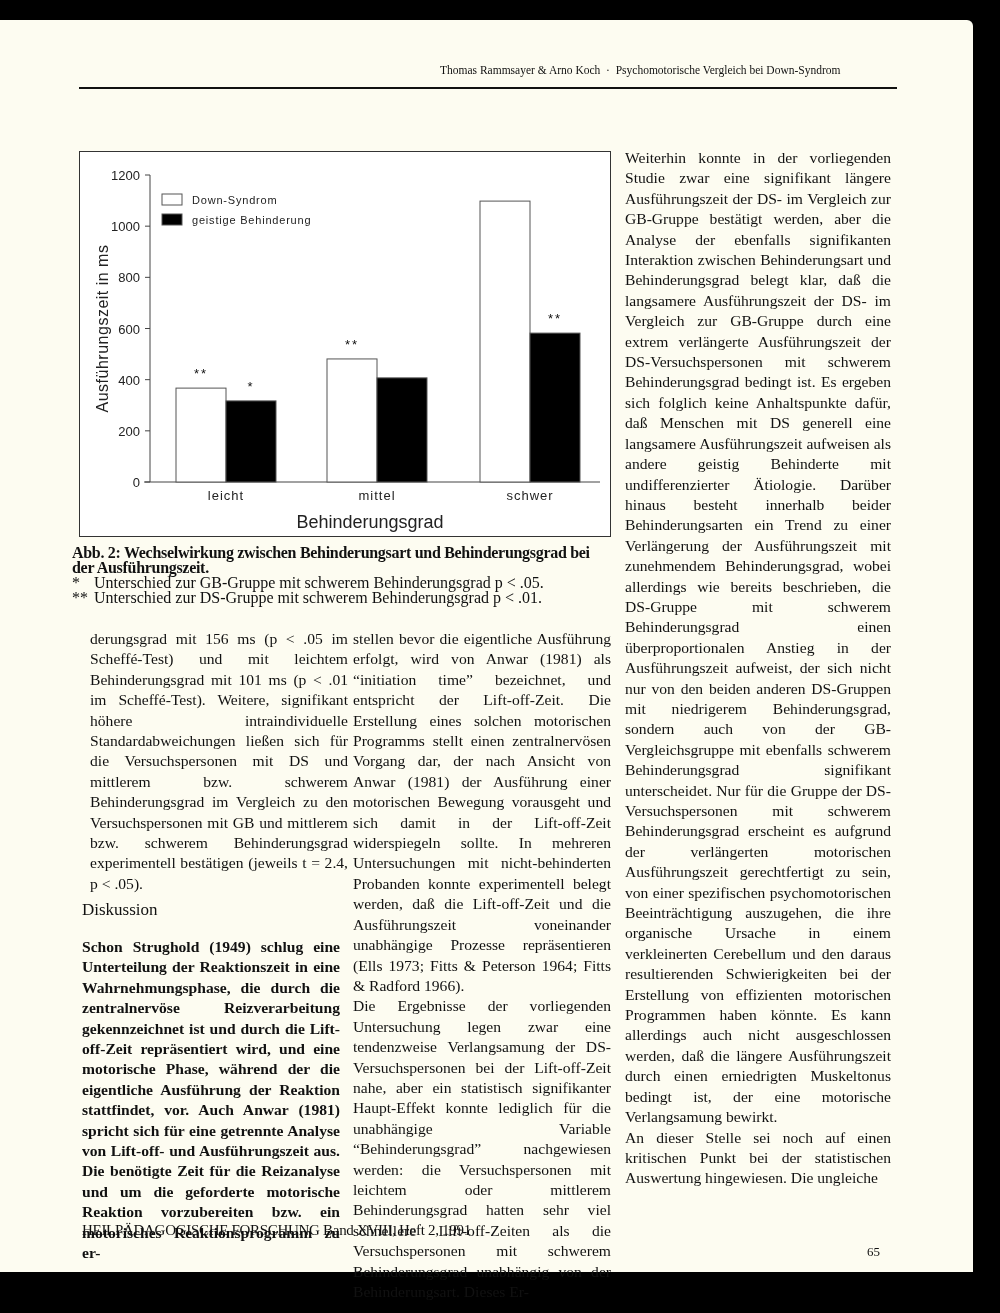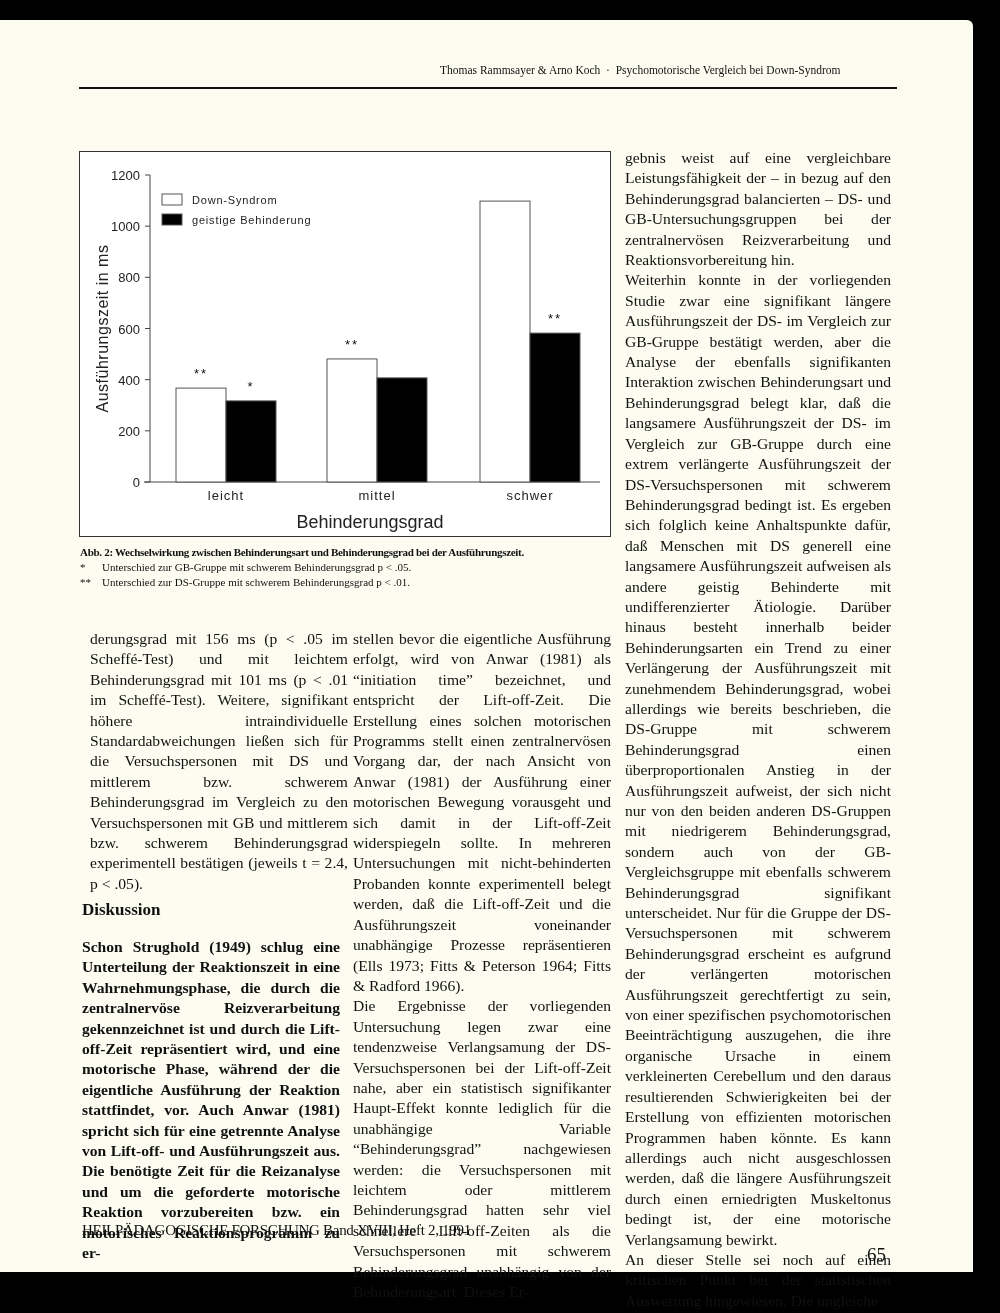--- a/index.html
+++ b/index.html
@@ -5,35 +5,35 @@
   html, body { margin:0; padding:0; }
   body { width:1000px; height:1313px; background:#000; position:relative; overflow:hidden; }
   .page { position:absolute; left:0; top:20px; width:973px; height:1252px; background:#fdfcf1; border-top-right-radius:6px; }
   .serif { font-family:"Liberation Serif", "DejaVu Serif", serif; color:#111; }
   .running-head { position:absolute; left:440px; top:64px; font-size:11.5px; white-space:nowrap; }
   .head-rule { position:absolute; left:79px; top:87px; width:818px; height:2px; background:#111; }
 
   .figure { position:absolute; left:79px; top:151px; width:530px; height:384px; border:1.5px solid #333; background:#fff; }
   .figure svg { position:absolute; left:0; top:0; }
 
-  .caption { position:absolute; left:80px; top:545px; width:540px; font-size:11px; line-height:15px; }
+  .caption { position:absolute; left:72px; top:545px; width:540px; font-size:16px; line-height:15px; }
   .caption .title { font-weight:bold; letter-spacing:-0.3px; }
   .caption .note { display:flex; }
   .caption .note .mk { width:22px; flex:none; }
 
   .col { position:absolute; font-size:15.6px; line-height:20.4px; text-align:justify; }
   .col p { margin:0; }
   .col1 { left:90px; top:629px; width:258px; }
   .col2 { left:353px; top:629px; width:258px; }
   .col3 { left:625px; top:148px; width:266px; }
-  .section-heading { position:absolute; left:82px; top:900px; font-size:17px; font-weight:bold; }
+  .section-heading { position:absolute; left:82px; top:900px; font-size:17px; font-weight:normal; }
   .col1b { left:82px; top:937px; width:258px;font-weight:bold; }
 
   .footer-journal { position:absolute; left:82px; top:1222px; font-size:15px; white-space:nowrap; letter-spacing:-0.3px; }
-  .footer-page { position:absolute; left:867px; top:1244px; font-size:19px; }
+  .footer-page { position:absolute; left:867px; top:1244px; font-size:13px; }
 </style>
 </head>
 <body>
 
 <div class="page"></div>
 
 <div class="running-head serif">
   <span>Thomas Rammsayer &amp; Arno Koch</span>
   &nbsp;<span>·</span>&nbsp;
   <span>Psychomotorische Vergleich bei Down-Syndrom</span>
@@ -101,19 +101,18 @@
 <div class="col col1b serif">
   <p>Schon Strughold (1949) schlug eine Unterteilung der Reaktionszeit in eine Wahrnehmungsphase, die durch die zentralnervöse Reizverarbeitung gekennzeichnet ist und durch die Lift-off-Zeit repräsentiert wird, und eine motorische Phase, während der die eigentliche Ausführung der Reaktion stattfindet, vor. Auch Anwar (1981) spricht sich für eine getrennte Analyse von Lift-off- und Ausführungszeit aus. Die benötigte Zeit für die Reizanalyse und um die geforderte motorische Reaktion vorzubereiten bzw. ein motorisches Reaktionsprogramm zu er-</p>
 </div>
 
 <div class="col col2 serif">
   <p>stellen bevor die eigentliche Ausführung erfolgt, wird von Anwar (1981) als “initiation time” bezeichnet, und entspricht der Lift-off-Zeit. Die Erstellung eines solchen motorischen Programms stellt einen zentralnervösen Vorgang dar, der nach Ansicht von Anwar (1981) der Ausführung einer motorischen Bewegung vorausgeht und sich damit in der Lift-off-Zeit widerspiegeln sollte. In mehreren Untersuchungen mit nicht-behinderten Probanden konnte experimentell belegt werden, daß die Lift-off-Zeit und die Ausführungszeit voneinander unabhängige Prozesse repräsentieren (Ells 1973; Fitts &amp; Peterson 1964; Fitts &amp; Radford 1966).</p>
   <p>Die Ergebnisse der vorliegenden Untersuchung legen zwar eine tendenzweise Verlangsamung der DS-Versuchspersonen bei der Lift-off-Zeit nahe, aber ein statistisch signifikanter Haupt-Effekt konnte lediglich für die unabhängige Variable “Behinderungsgrad” nachgewiesen werden: die Versuchspersonen mit leichtem oder mittlerem Behinderungsgrad hatten sehr viel schnellere Lift-off-Zeiten als die Versuchspersonen mit schwerem Behinderungsgrad unabhängig von der Behinderungsart. Dieses Er-</p>
 </div>
 
 <div class="col col3 serif">
-  <p>gebnis weist auf eine vergleichbare Leistungsfähigkeit der – in bezug auf den Behinderungsgrad balancierten – DS- und GB-Untersuchungsgruppen bei der zentralnervösen Reizverarbeitung und Reaktionsvorbereitung hin.</p>
   <p>Weiterhin konnte in der vorliegenden Studie zwar eine signifikant längere Ausführungszeit der DS- im Vergleich zur GB-Gruppe bestätigt werden, aber die Analyse der ebenfalls signifikanten Interaktion zwischen Behinderungsart und Behinderungsgrad belegt klar, daß die langsamere Ausführungszeit der DS- im Vergleich zur GB-Gruppe durch eine extrem verlängerte Ausführungszeit der DS-Versuchspersonen mit schwerem Behinderungsgrad bedingt ist. Es ergeben sich folglich keine Anhaltspunkte dafür, daß Menschen mit DS generell eine langsamere Ausführungszeit aufweisen als andere geistig Behinderte mit undifferenzierter Ätiologie. Darüber hinaus besteht innerhalb beider Behinderungsarten ein Trend zu einer Verlängerung der Ausführungszeit mit zunehmendem Behinderungsgrad, wobei allerdings wie bereits beschrieben, die DS-Gruppe mit schwerem Behinderungsgrad einen überproportionalen Anstieg in der Ausführungszeit aufweist, der sich nicht nur von den beiden anderen DS-Gruppen mit niedrigerem Behinderungsgrad, sondern auch von der GB-Vergleichsgruppe mit ebenfalls schwerem Behinderungsgrad signifikant unterscheidet. Nur für die Gruppe der DS-Versuchspersonen mit schwerem Behinderungsgrad erscheint es aufgrund der verlängerten motorischen Ausführungszeit gerechtfertigt zu sein, von einer spezifischen psychomotorischen Beeinträchtigung auszugehen, die ihre organische Ursache in einem verkleinerten Cerebellum und den daraus resultierenden Schwierigkeiten bei der Erstellung von effizienten motorischen Programmen haben könnte. Es kann allerdings auch nicht ausgeschlossen werden, daß die längere Ausführungszeit durch einen erniedrigten Muskeltonus bedingt ist, der eine motorische Verlangsamung bewirkt.</p>
   <p>An dieser Stelle sei noch auf einen kritischen Punkt bei der statistischen Auswertung hingewiesen. Die ungleiche</p>
 </div>
 
 <div class="footer-journal serif">HEILPÄDAGOGISCHE FORSCHUNG  Band XVIII, Heft 2, 1991</div>
 <div class="footer-page serif">65</div>
 
 </body></html>

